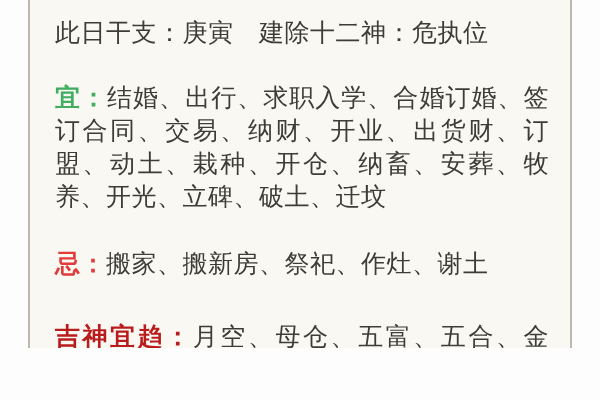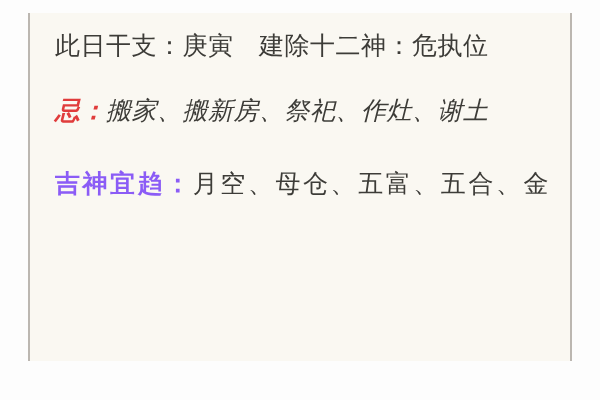--- a/index.html
+++ b/index.html
@@ -6,21 +6,21 @@
     margin: 0;
     padding: 0;
     width: 600px;
     height: 400px;
     background: #fdfdfd;
     font-family: "DejaVu Sans", "Liberation Sans", sans-serif;
     overflow: hidden;
   }
   .almanac-card {
     box-sizing: border-box;
-    margin: 13px 28px;
+    margin: 0 28px;
     height: 348px;
     background: #faf8f2;
     border-left: 2px solid #bcb7b1;
     border-right: 2px solid #bcb7b1;
     padding: 16px 21px 0 25px;
     overflow: hidden;
   }
   .para {
     margin: 0;
     font-size: 25px;
@@ -28,33 +28,41 @@
     color: #3d3c38;
     letter-spacing: 0.5px;
   }
   .jline {
     
     text-align: justify;
     text-align-last: justify;
   }
   .mb-after-header { margin-bottom: 32px; }
   .mb-after-suitable { margin-bottom: 34px; }
-  .mb-after-avoid { margin-bottom: 40px; font-style: italic; }
+  .mb-after-avoid { margin-bottom: 40px; }
   .label { font-weight: 700; }
   .label-green { color: #3fae60; }
   .label-red { color: #e03c3c; }
-  .label-dark { color: #8b5cf6; }
+  .label-dark { color: #b91c1c; }
 </style>
 </head>
 <body>
 
 <div class="almanac-card">
 
   <div class="para mb-after-header">此日干支：庚寅　建除十二神：危执位</div>
 
+  <div class="mb-after-suitable">
+    <div class="para jline">
+      <span class="label label-green">宜：</span><span>结婚、出行、求职入学、合婚订婚、签</span>
+    </div>
+    <div class="para jline">订合同、交易、纳财、开业、出货财、订</div>
+    <div class="para jline">盟、动土、栽种、开仓、纳畜、安葬、牧</div>
+    <div class="para">养、开光、立碑、破土、迁坟</div>
+  </div>
 
   <div class="para mb-after-avoid">
     <span class="label label-red">忌：</span><span>搬家、搬新房、祭祀、作灶、谢土</span>
   </div>
 
   <div>
     <div class="para jline">
       <span class="label label-dark">吉神宜趋：</span><span>月空、母仓、五富、五合、金</span>
     </div>
   </div>

